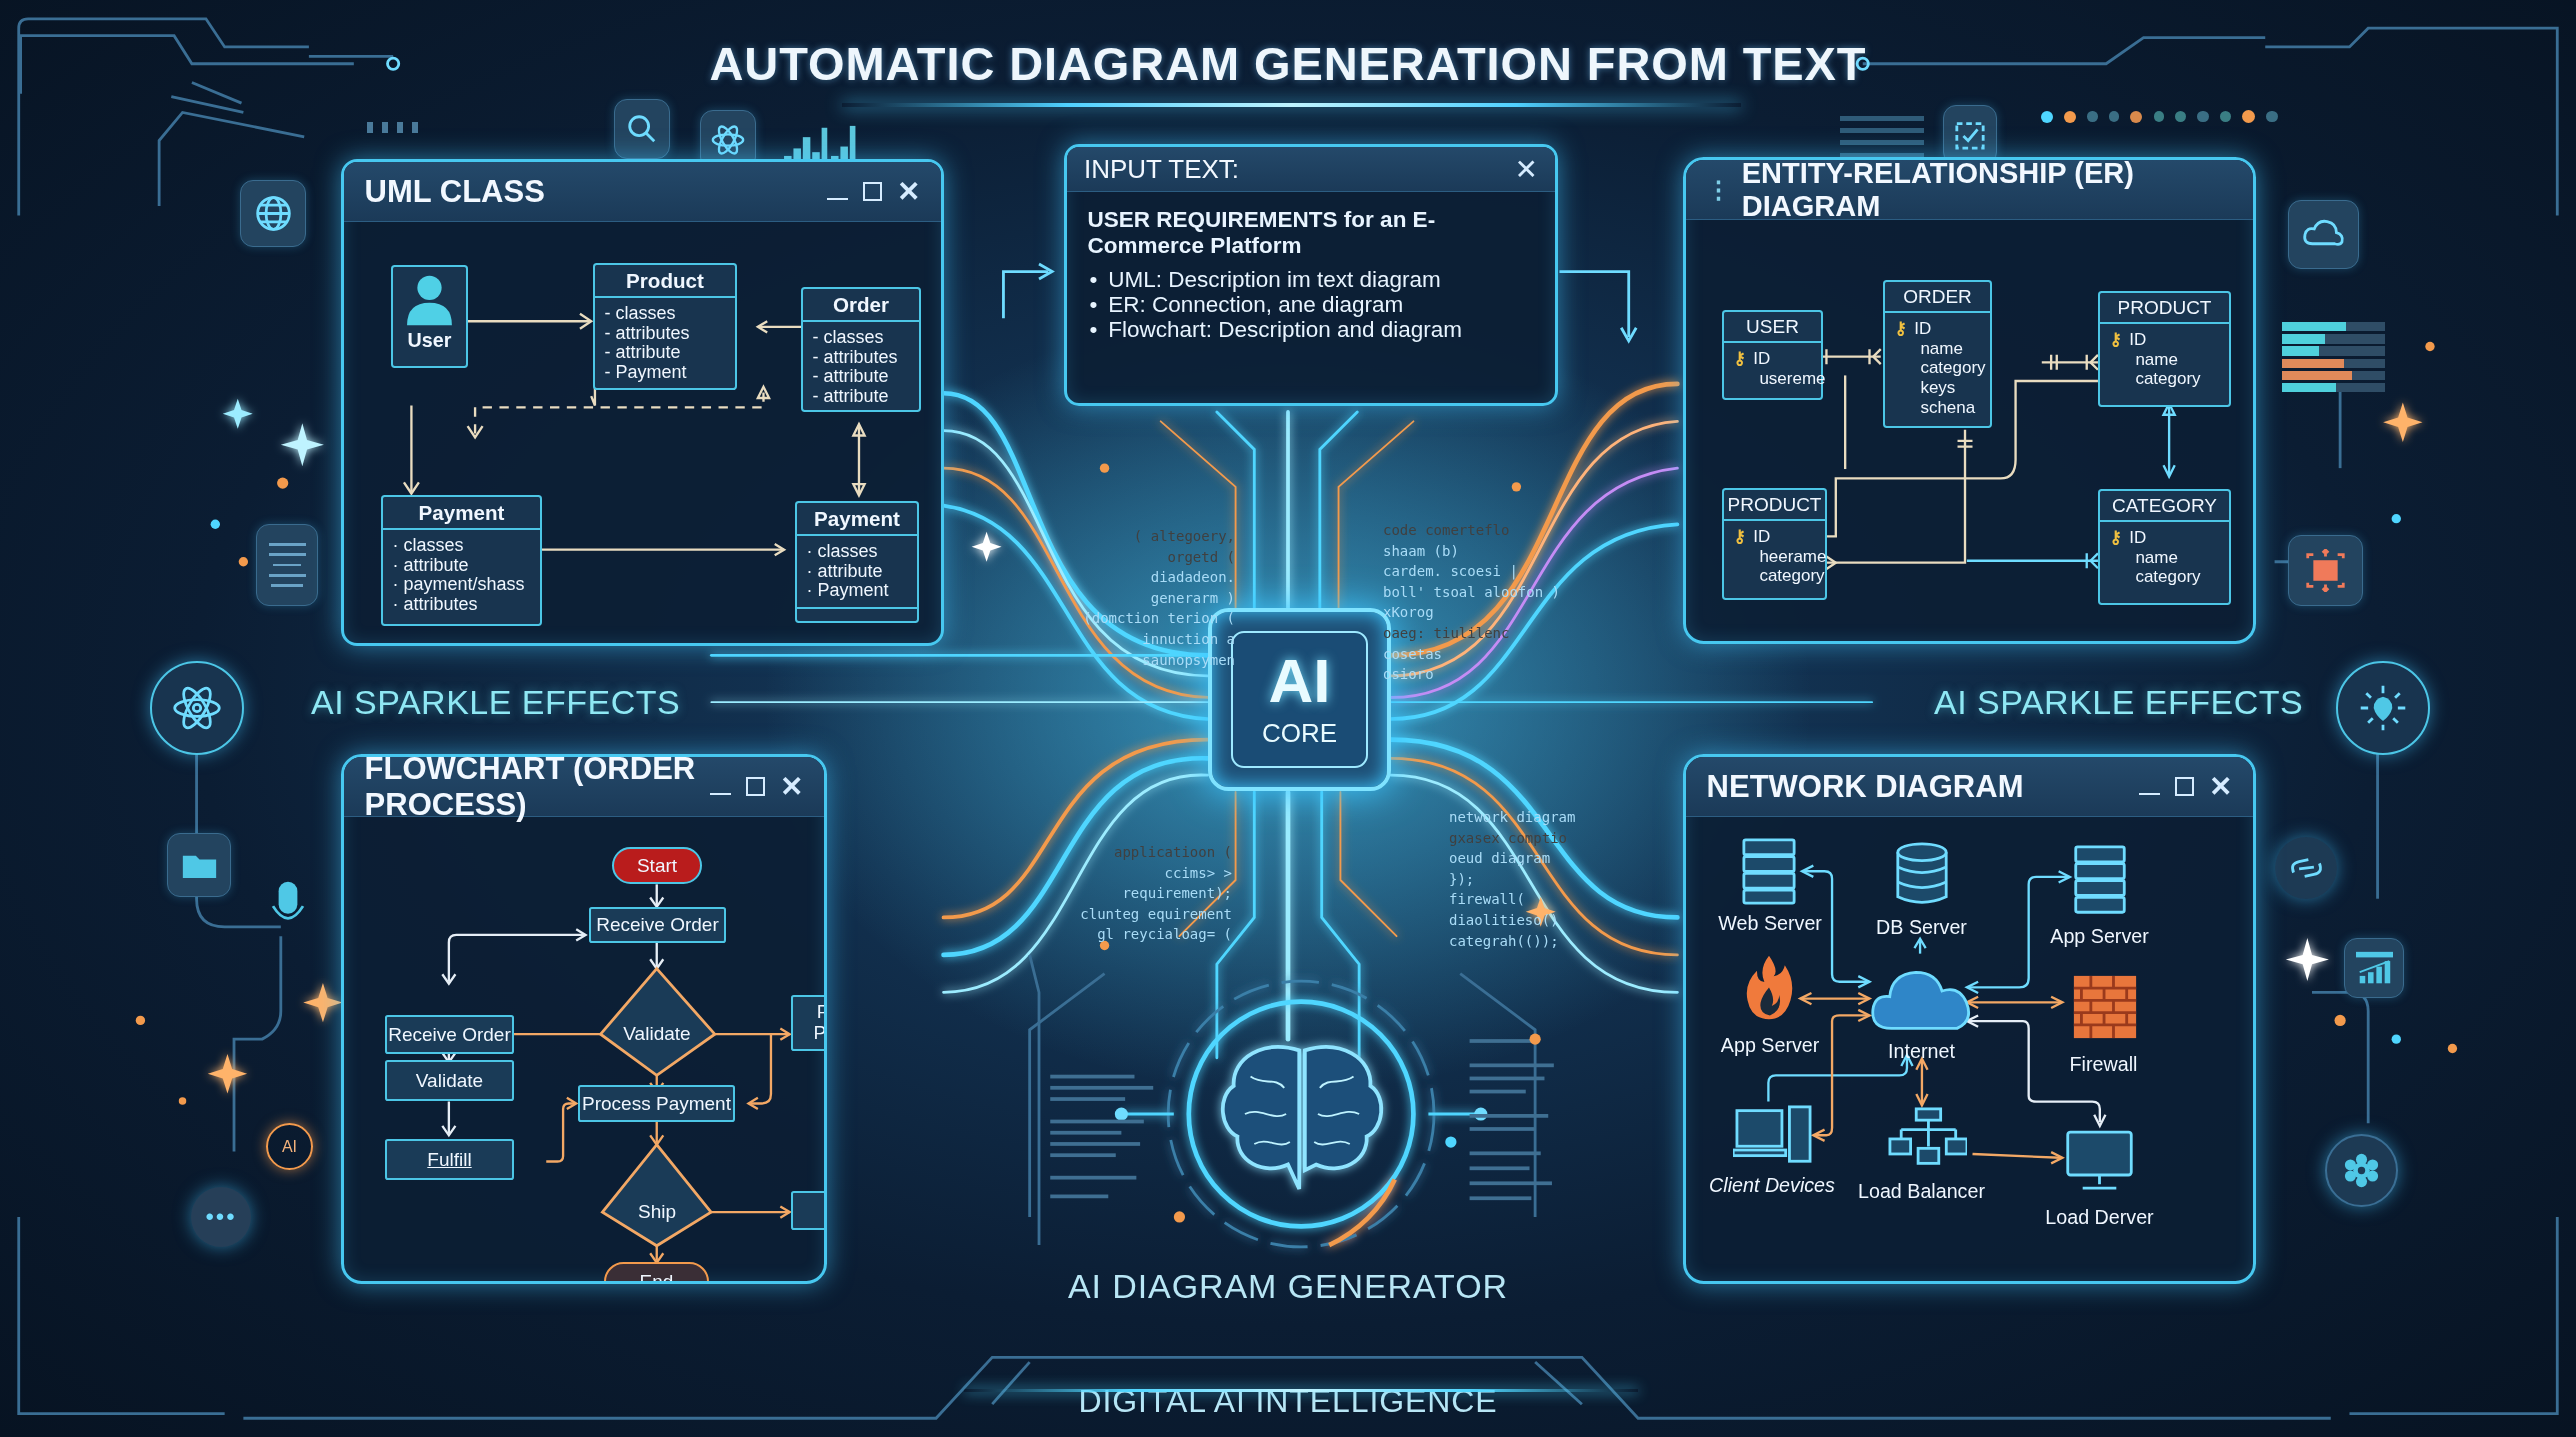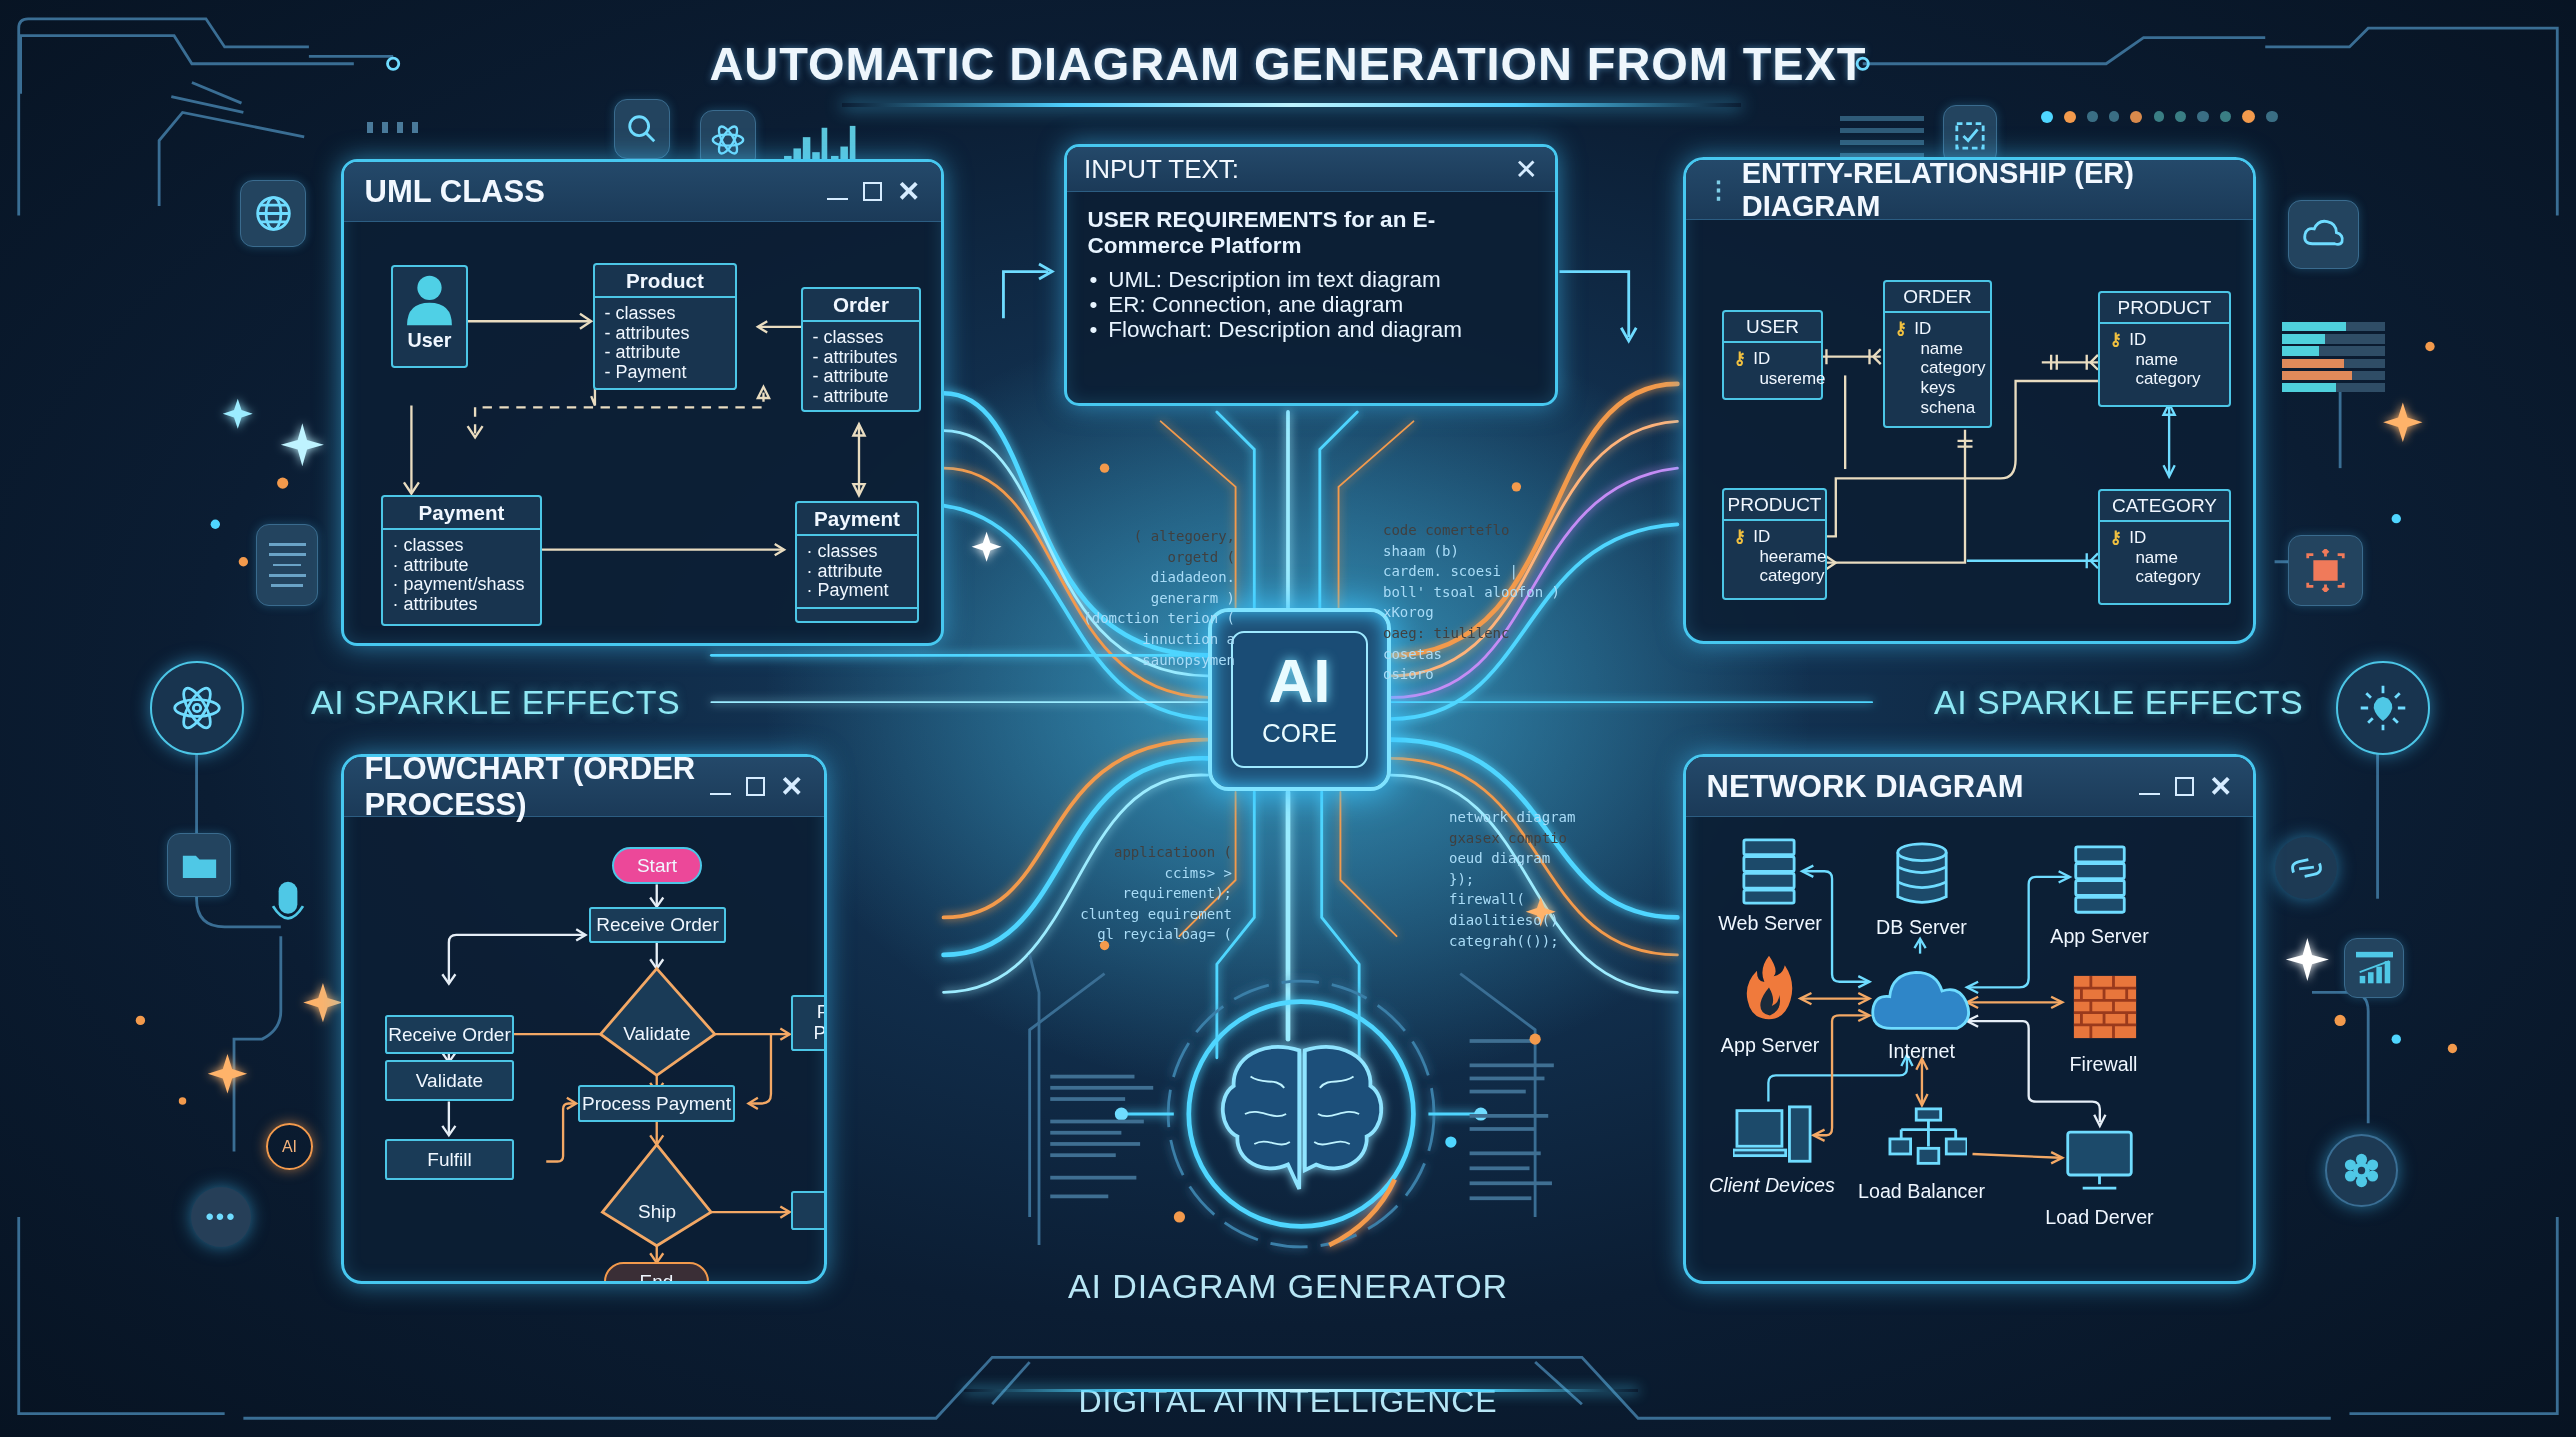--- a/index.html
+++ b/index.html
@@ -57,21 +57,21 @@
 
   
   .key { color: #f0c040; font-weight: bold; margin-right: 7.5px; }
 
   
   .fc {
     position: absolute; border: 2.8px solid #4cc6e6; background: #1a3b57;
     color: #f0f7ff; font-size: 19px; text-align: center; display: flex;
     align-items: center; justify-content: center; border-radius: 2.8px;
   }
-  .fc.pill { border-radius: 28px; background: #ec4899; }
+  .fc.pill { border-radius: 28px; background: #b91c1c; }
   .fc.end { border-color: #f39a4c; background: #3a2e36; border-radius: 28px; }
   .diamond-label { position: absolute; color: #f0f7ff; font-size: 19px; text-align: center; }
 
   
   .net-label { position: absolute; font-size: 19.7px; color: #f0f7ff; text-align: center; width: 187px; }
 
   
   .core {
     position: absolute; left: 1208px; top: 608px; width: 183px; height: 183px;
     border: 4.7px solid #7fe3ff; border-radius: 20.6px;
@@ -671,21 +671,21 @@
         <path d="M327 530 L334 540 L341 530"></path>
     </g>
     <polygon points="334,226 396,296 334,340 274,296" fill="#1a3b57" stroke="#f3a865" stroke-width="3"></polygon>
     <polygon points="334,414 392,486 334,522 276,486" fill="#1a3b57" stroke="#f3a865" stroke-width="3"></polygon>
   </svg>
   <div class="fc pill" style="left:268px;top:90px;width:90px;height:37px;">Start</div>
   <div class="fc" style="left:245px;top:150px;width:137px;height:36px;">Receive Order</div>
   <div class="diamond-label" style="left:266px;top:266px;width:94px;">Validate</div>
   <div class="fc" style="left:41px;top:258px;width:129px;height:39px;">Receive Order</div>
   <div class="fc" style="left:41px;top:303px;width:129px;height:41px;">Validate</div>
-  <div class="fc" style="left:41px;top:382px;width:129px;height:41px;">Fulfill</div>
+  <div class="fc" style="left:41px;top:382px;width:129px;height:41px;text-decoration:underline;">Fulfill</div>
   <div class="fc" style="left:234px;top:328px;width:157px;height:37px;">Process Payment</div>
   <div class="fc" style="left:447px;top:238px;width:120px;height:56px;padding:0 13px;line-height:20.6px;">Process Payment</div>
   <div class="diamond-label" style="left:266px;top:444px;width:94px;">Ship</div>
   <div class="fc" style="left:447px;top:434px;width:120px;height:39px;">Ship</div>
   <div class="fc end" style="left:260px;top:505px;width:105px;height:39px;">End</div>
 </div>
 
 <div class="panel" style="left:1683px;top:754px;width:573px;height:530px;">
   <div class="panel-head">
     <span class="title">NETWORK DIAGRAM</span>

